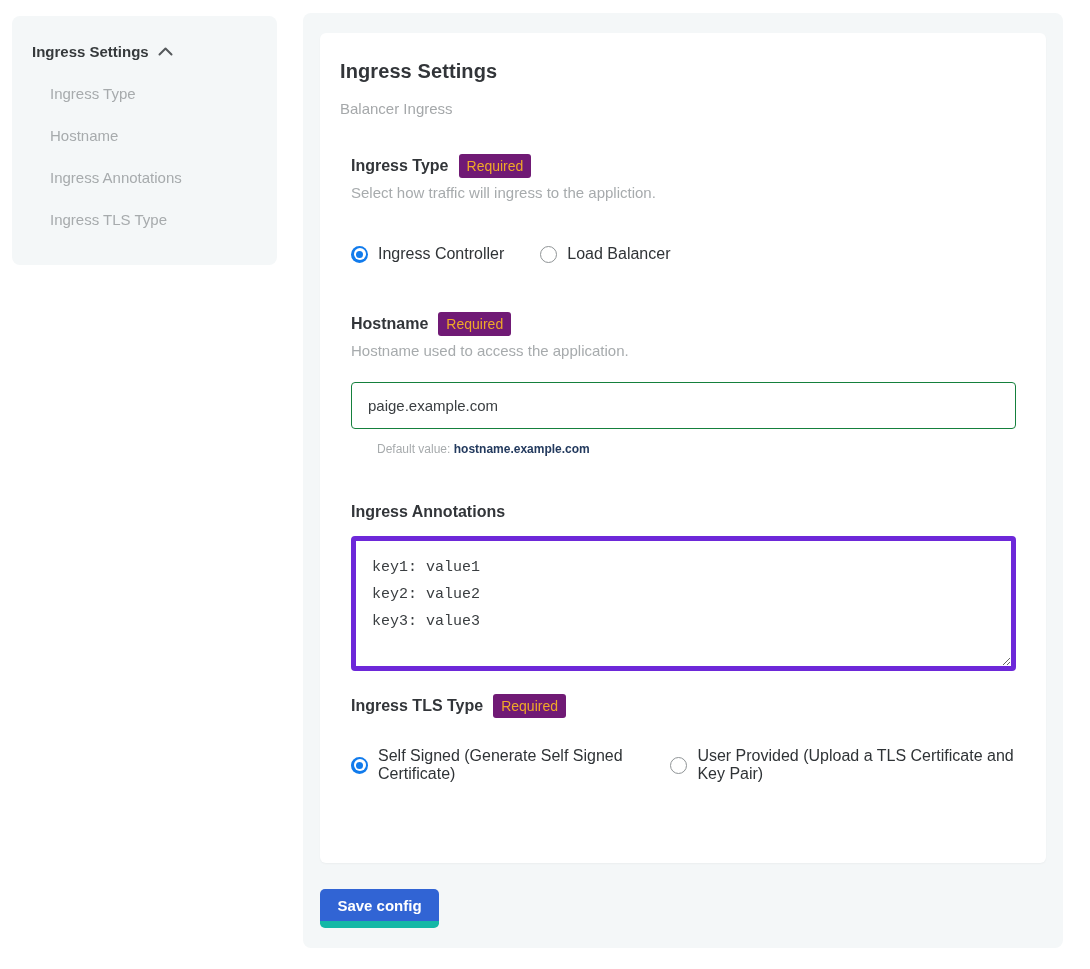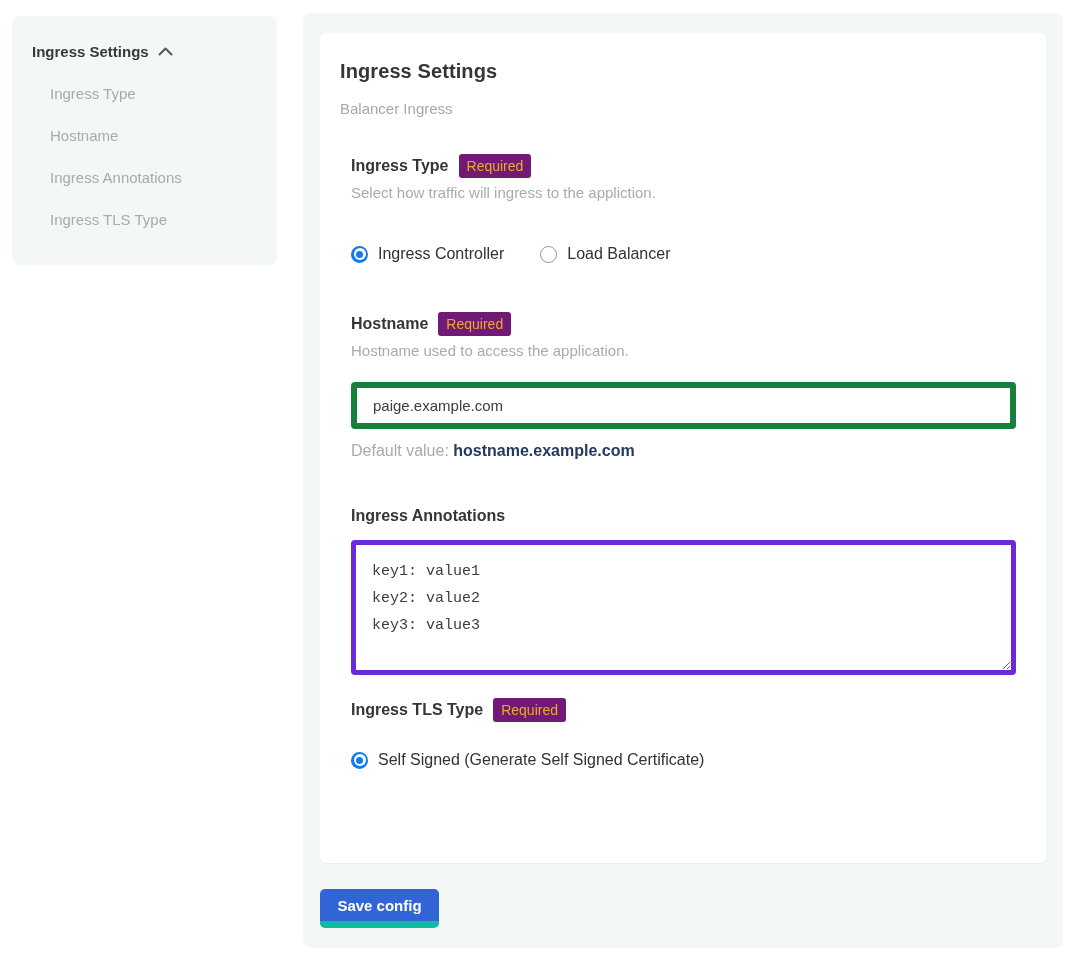--- a/index.html
+++ b/index.html
@@ -39,23 +39,23 @@
   .radio.selected::after { content:''; position:absolute; inset:5px;
     background:#117bec; border-radius:50%; }
   .radio-group-h { display:flex; gap:36px; margin-top:44px; }
   .radio-group-v { display:flex; gap:24px; margin-top:29px; }
 
   .sec-ingress-type { margin-bottom:49px; }
   .sec-hostname { margin-bottom:47px; }
   .sec-annotations { margin-bottom:19px; }
 
   .text-input { width:100%; height:47px; margin-top:23px;
-    border:6px solid #15803d; border-radius:4px; padding:0 16px;
+    border:1px solid #15803d; border-radius:4px; padding:0 16px;
     font-size:15px; color:#3a3e41; font-family:"Liberation Sans", sans-serif; }
-  .default-line { margin-top:13px; font-size:16px; color:#a7abad; }
+  .default-line { margin-top:13px; font-size:12px; color:#a7abad;margin-left:26px; }
   .default-link { color:#233a5e; font-weight:700; cursor:pointer; }
 
   .yaml-textarea { width:100%; height:135px; margin-top:15px;
     border:5px solid #6d28d9; border-radius:4px; padding:13px 16px;
     font-family:"Liberation Mono", monospace; font-size:15px; line-height:27px;
     color:#3a3e41; resize:both; }
 
   .save-btn { margin-top:26px; width:119px; height:39px; background:#3164d4;
     border:none; border-bottom:7px solid #14b8a6; border-radius:5px;
     color:#ffffff; font-size:15px; font-weight:700; cursor:pointer;
@@ -131,20 +131,24 @@
       <div>
         <div class="section-heading">
           <span class="section-label">Ingress TLS Type</span>
           <span class="badge">Required</span>
         </div>
         <div class="radio-group-v">
           <div class="radio-row">
             <span class="radio selected"></span>
             <span class="radio-label">Self Signed (Generate Self Signed Certificate)</span>
           </div>
+          <div class="radio-row">
+            <span class="radio"></span>
+            <span class="radio-label">User Provided (Upload a TLS Certificate and Key Pair)</span>
+          </div>
         </div>
       </div>
 
     </div>
   </div>
 
   <button class="save-btn">Save config</button>
 </div>
 
 </body></html>

